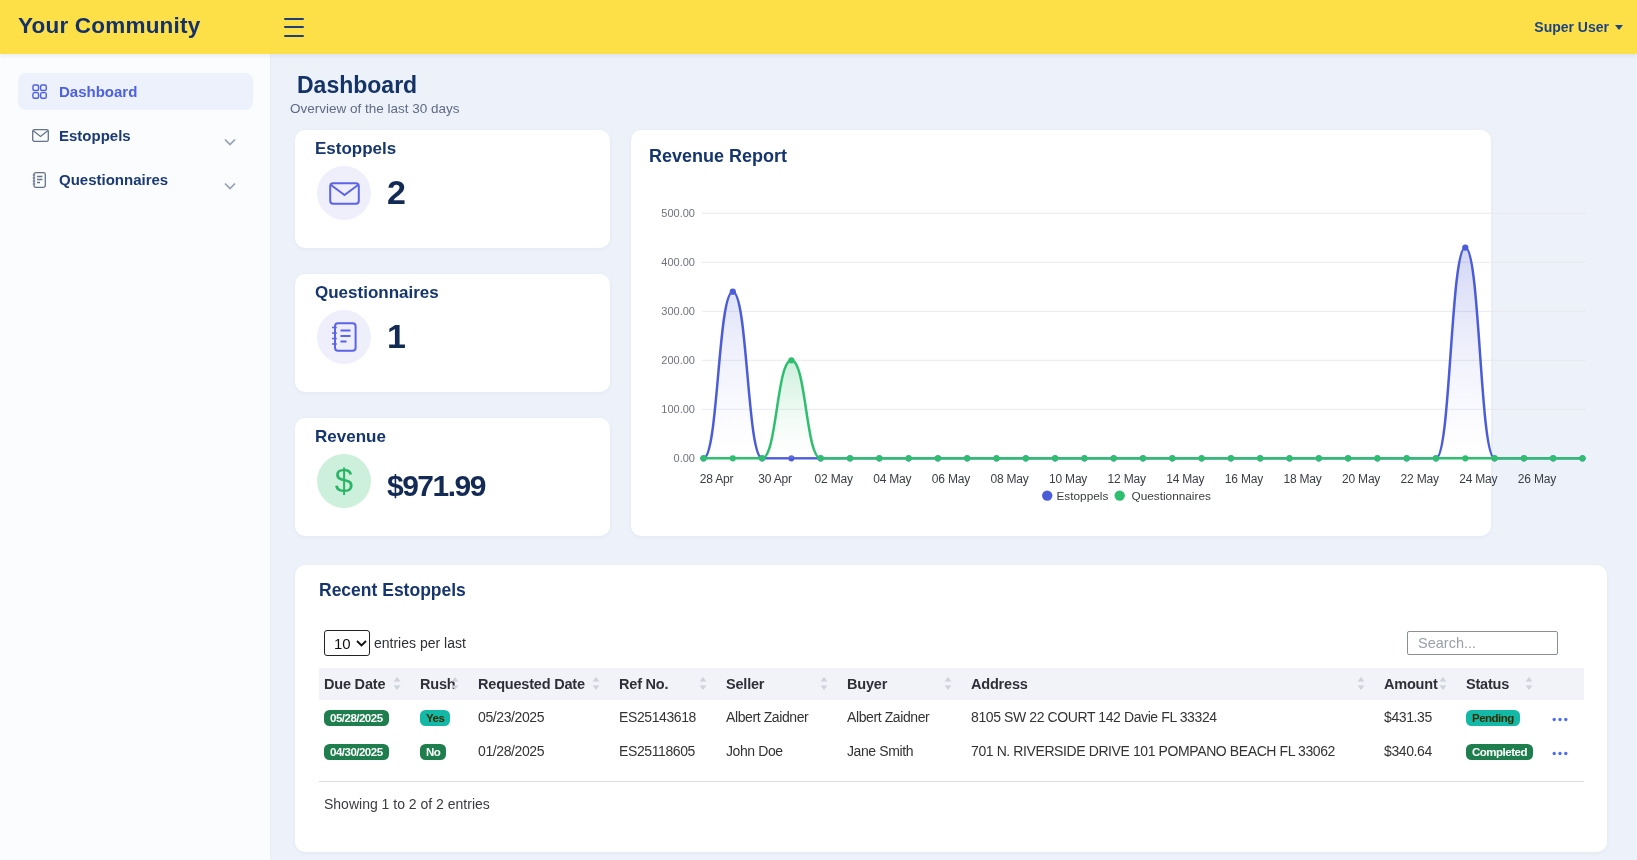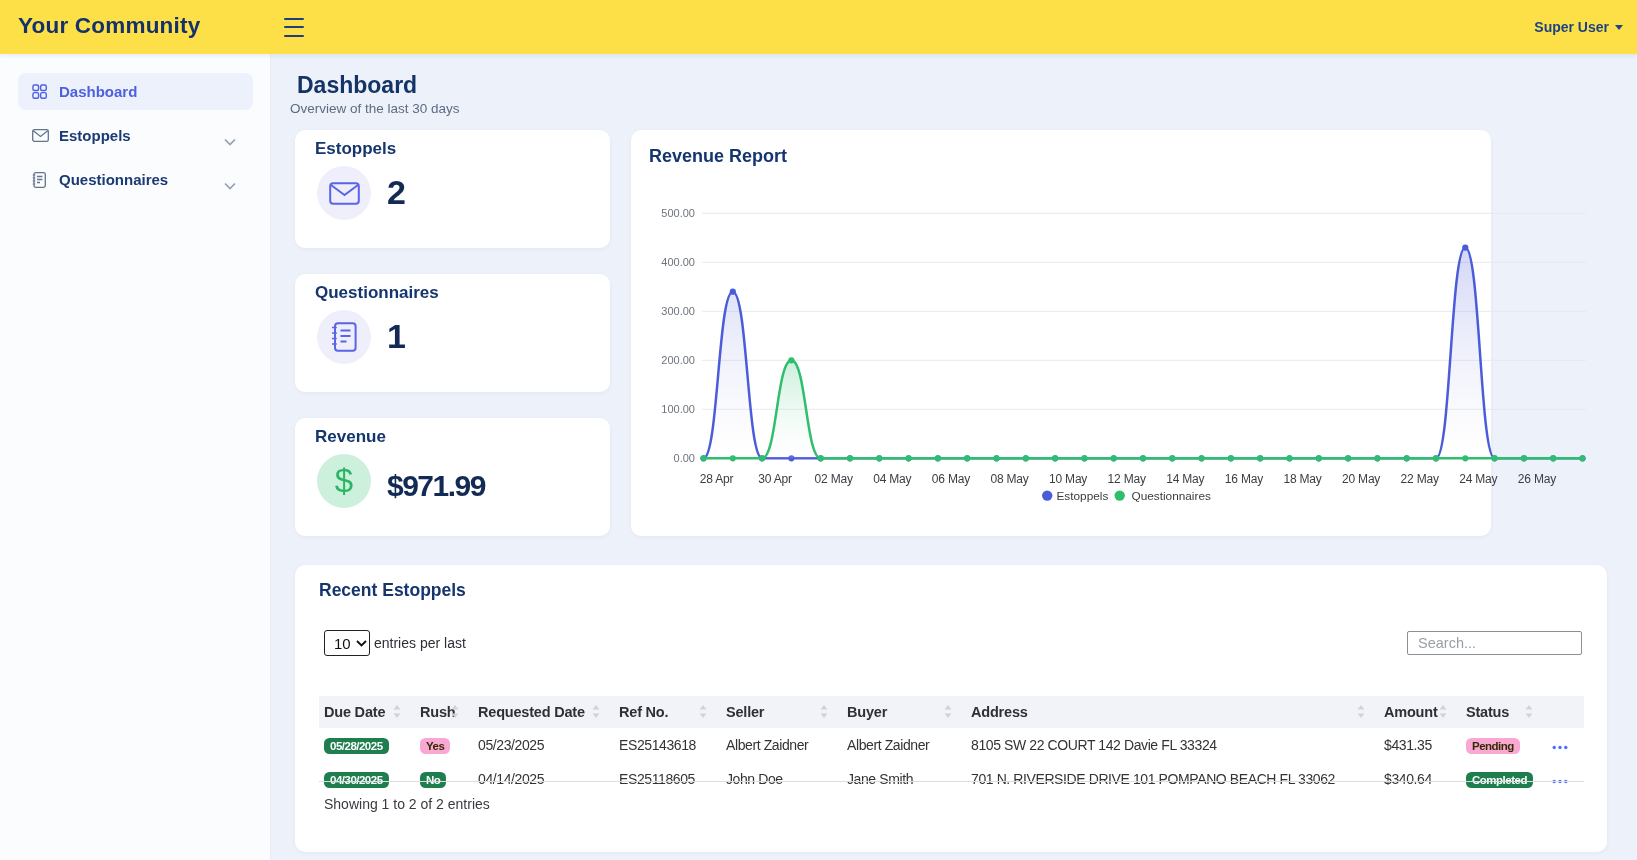--- a/index.html
+++ b/index.html
@@ -44,32 +44,32 @@
   
   #chartcard { left:631px; top:130px; width:860px; height:406px; }
   #chartcard .title { position:absolute; left:18px; top:16px; font-size:18px; font-weight:bold; color:#15356e; }
 
   
   #tablecard { left:295px; top:565px; width:1312px; height:287px; }
   #tablecard .title { position:absolute; left:24px; top:15px; font-size:17.5px; font-weight:bold; color:#15356e; }
   #selectbox { position:absolute; left:29px; top:65px; width:46px; height:26px; border:1px solid #222;
                border-radius:3px; font-size:15px; color:#111; display:flex; align-items:center; padding-left:9px; }
   #entriestext { position:absolute; left:79px; top:70px; font-size:14px; color:#2e2f35; }
-  #searchbox { position:absolute; left:1112px; top:66px; width:175px; height:24px; border:1px solid #8a8f98;
+  #searchbox { position:absolute; left:1112px; top:66px; width:151px; height:24px; border:1px solid #8a8f98;
                border-radius:2px; font-size:14.5px; color:#9aa0a8; display:flex; align-items:center; padding-left:10px; }
 
   table.dt { position:absolute; left:24px; top:103px; width:1265px; border-collapse:collapse; table-layout:fixed;
-             font-size:14px; letter-spacing:-0.2px; color:#333;margin-top:28px; }
+             font-size:14px; letter-spacing:-0.2px; color:#333; }
   table.dt th { background:#f2f3f9; height:32px; text-align:left; font-size:14.5px; color:#2f3037;
                 padding:0 0 0 5px; position:relative; font-weight:bold; }
   table.dt td { height:34px; padding:0 0 0 5px; white-space:nowrap; overflow:hidden; letter-spacing:-0.4px; }
   .sort { position:absolute; right:14px; top:9px; }
   .badge { display:inline-block; font-size:11.5px; font-weight:bold; border-radius:5.5px; padding:2px 6px; letter-spacing:-0.5px; }
   .bgreen { background:#1e7e4e; color:#fff; }
-  .byellow { background:#f9a8d4; color:#332b00; }
+  .byellow { background:#14b8a6; color:#332b00; }
   #tbl-hr { position:absolute; left:24px; top:216px; width:1265px; border-top:1px solid #dcdde2; }
   #showing { position:absolute; left:29px; top:231px; font-size:14px; color:#3a3b41; }
 </style>
 </head>
 <body>
 
 <div id="header">
   <div id="logo">Your Community</div>
   <div id="burger">
       <div></div>
@@ -340,21 +340,21 @@
       <td><span class="badge byellow">Pending</span></td>
       <td><svg width="16" height="5" viewBox="0 0 16 5">
               <circle cx="2.2" cy="2.5" r="1.7" fill="#4c6ef5"></circle>
               <circle cx="8" cy="2.5" r="1.7" fill="#4c6ef5"></circle>
               <circle cx="13.8" cy="2.5" r="1.7" fill="#4c6ef5"></circle>
             </svg></td>
     </tr>
     <tr>
       <td><span class="badge bgreen">04/30/2025</span></td>
       <td><span class="badge bgreen">No</span></td>
-      <td>04/14/2025</td>
+      <td>01/28/2025</td>
       <td>ES25118605</td>
       <td>John Doe</td>
       <td>Jane Smith</td>
       <td>701 N. RIVERSIDE DRIVE 101 POMPANO BEACH FL 33062</td>
       <td>$340.64</td>
       <td><span class="badge bgreen">Completed</span></td>
       <td><svg width="16" height="5" viewBox="0 0 16 5">
               <circle cx="2.2" cy="2.5" r="1.7" fill="#4c6ef5"></circle>
               <circle cx="8" cy="2.5" r="1.7" fill="#4c6ef5"></circle>
               <circle cx="13.8" cy="2.5" r="1.7" fill="#4c6ef5"></circle>

